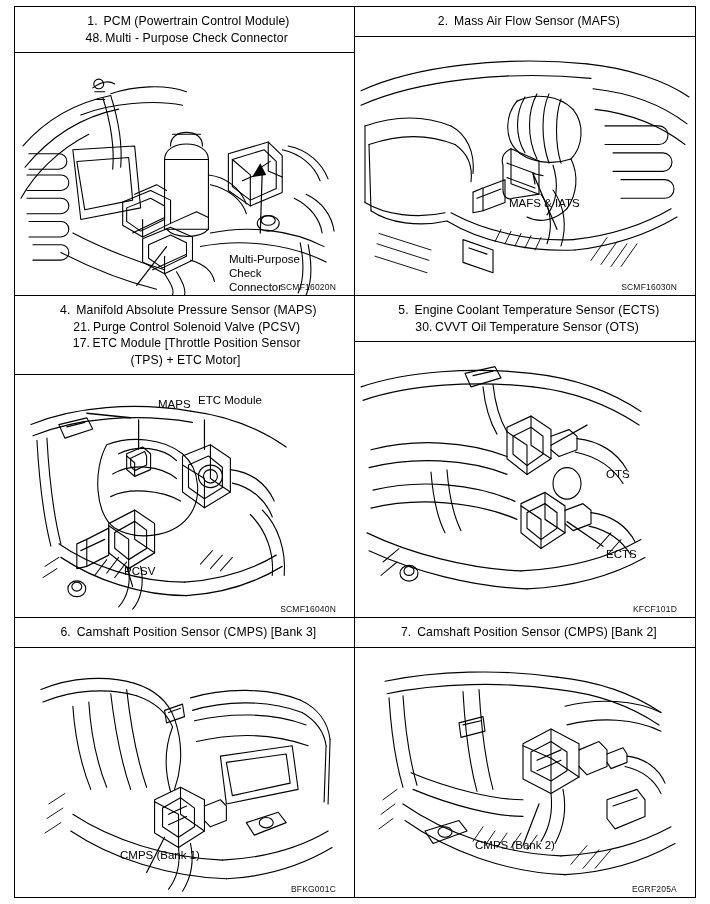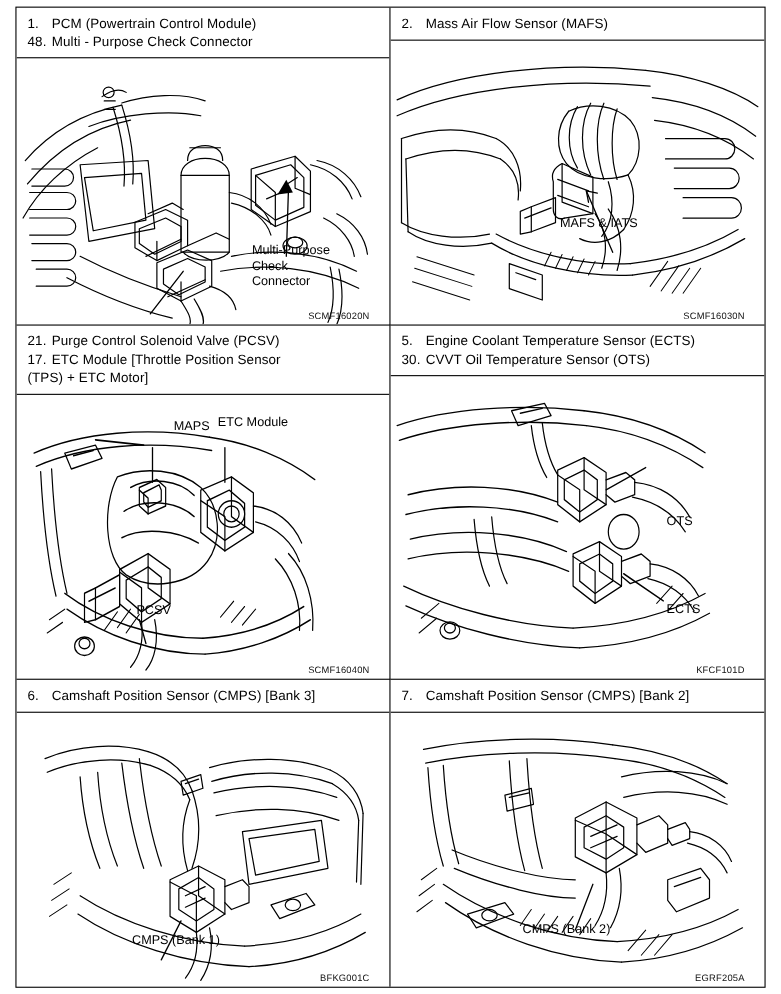--- a/index.html
+++ b/index.html
@@ -52,20 +52,21 @@
     border-bottom: 1.5px solid #000;
     padding: 6px 8px 6px 10px;
     font-size: 12.2px;
     line-height: 16.5px;
     letter-spacing: 0.1px;
     flex: 0 0 auto;
   }
   .hdr-line {
     white-space: nowrap;
     display: block;
+    text-align: center;
   }
   .hdr-line .num {
     display: inline-block;
     min-width: 22px;
   }
   .hdr-line.cont { padding-left: 0; }
 
   .figure {
     position: relative;
     flex: 1 1 auto;
@@ -188,21 +189,21 @@
 
             <path d="M58 186 C 84 200, 118 214, 150 224"></path>
             <path d="M46 206 C 76 222, 110 236, 142 244"></path>
 
             <path d="M152 200 L 122 240" stroke-width="1.2"></path>
 
             <path d="M248 122 L 246 186" stroke-width="1.2"></path>
           </g>
         </svg>
         <div class="callout" style="left:108px; top:241px;">PCM</div>
-        <div class="callout two-line" style="left:214px; top:168px;">Multi-Purpose Check Connector</div>
+        <div class="callout two-line" style="left:214px; top:199px;">Multi-Purpose Check Connector</div>
         <div class="fig-code">SCMF16020N</div>
       </div>
     </div>
 
     <div class="cell col2 row1">
       <div class="cell-header">
         <span class="hdr-line"><span class="num">2.</span><span>Mass Air Flow Sensor (MAFS)</span></span>
       </div>
       <div class="figure">
         <svg viewBox="0 0 340 250" preserveAspectRatio="none">
@@ -282,20 +283,21 @@
             <path d="M178 132 L 188 134 M178 132 L 180 142" stroke-width="1.2"></path>
           </g>
         </svg>
         <div class="callout" style="left:154px; top:159px;">MAFS &amp; IATS</div>
         <div class="fig-code">SCMF16030N</div>
       </div>
     </div>
 
     <div class="cell col1 row2">
       <div class="cell-header">
+        <span class="hdr-line"><span class="num">4.</span><span>Manifold Absolute Pressure Sensor (MAPS)</span></span>
         <span class="hdr-line"><span class="num">21.</span><span>Purge Control Solenoid Valve (PCSV)</span></span>
         <span class="hdr-line"><span class="num">17.</span><span>ETC Module [Throttle Position Sensor</span></span>
         <span class="hdr-line cont">(TPS) + ETC Motor]</span>
       </div>
       <div class="figure">
         <svg viewBox="0 0 340 215" preserveAspectRatio="none">
           <g fill="none" stroke="#000" stroke-width="1.1" stroke-linejoin="round" stroke-linecap="round">
 
             <path d="M16 44 C 60 28, 120 24, 176 32"></path>
             <path d="M18 54 C 62 38, 122 34, 178 42"></path>

